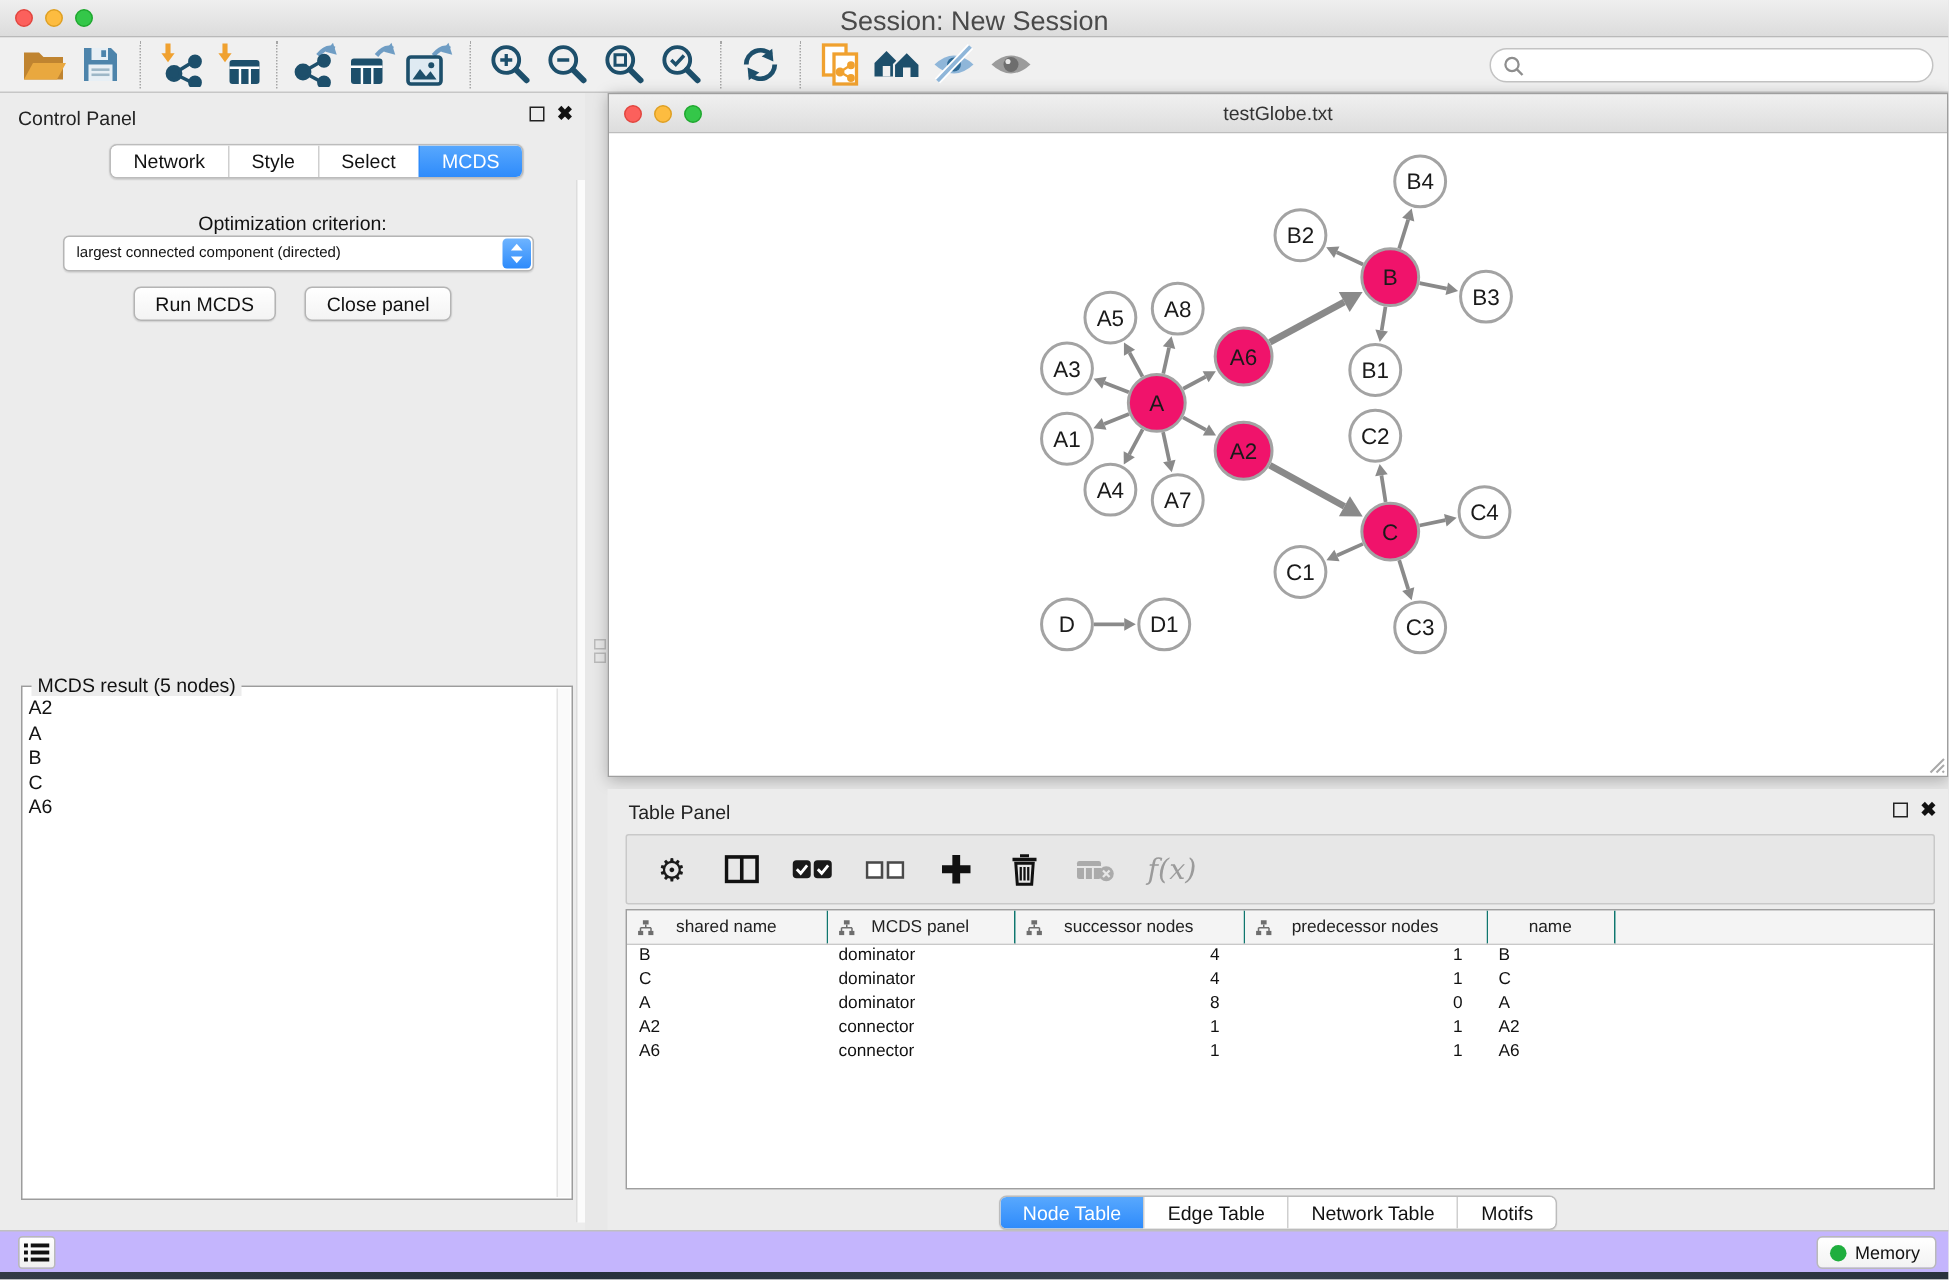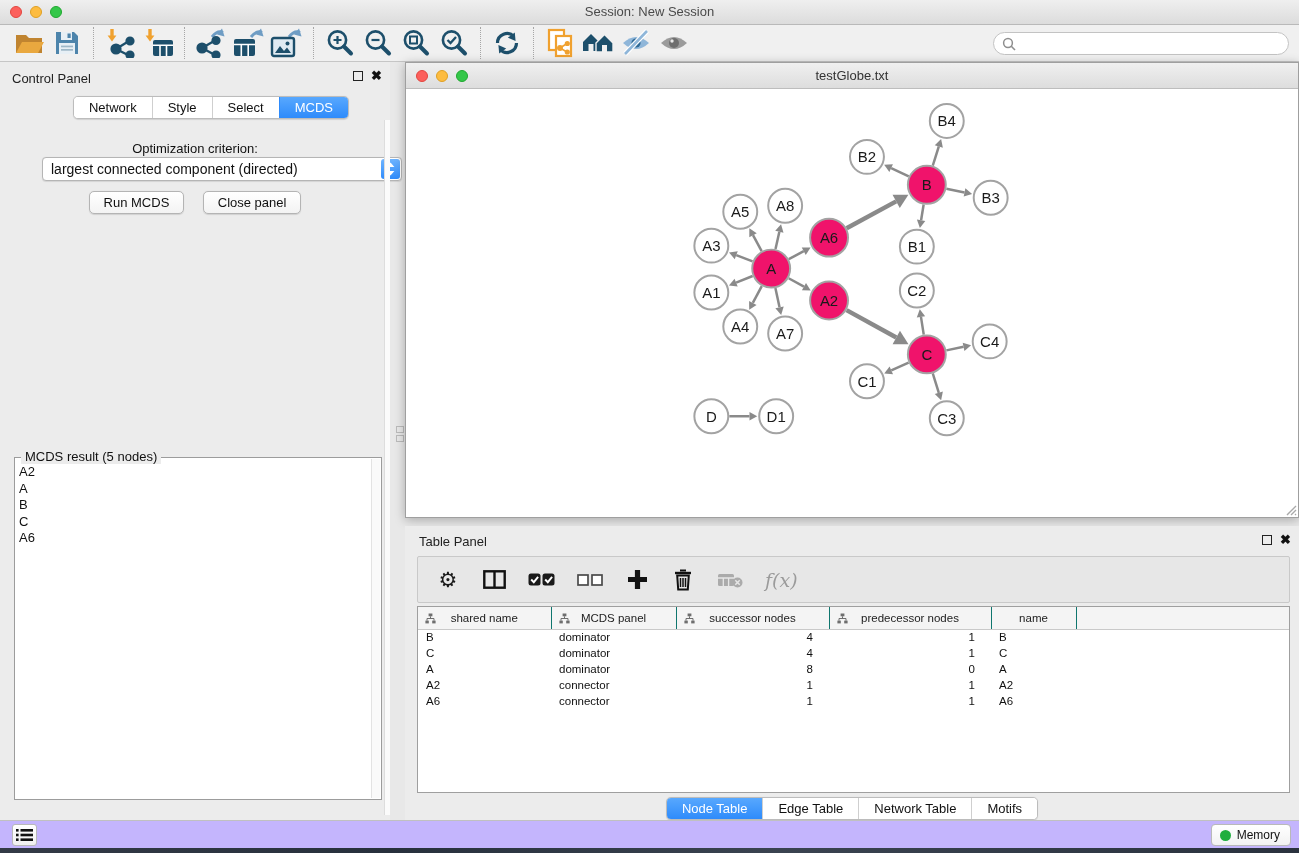--- a/index.html
+++ b/index.html
@@ -8,21 +8,21 @@
 
   
   .titlebar { position:absolute; left:0; top:0; width:1299px; height:25px;
     background:linear-gradient(#efefef,#dcdcdc); border-bottom:1px solid #b9b9b9; }
   .lights { position:absolute; left:10px; top:6px; display:flex; gap:8px; }
   .light { width:12px; height:12px; border-radius:50%; display:inline-block; }
   .light.red { background:#fc605c; border:1px solid #e2463f; }
   .light.yellow { background:#fdbc40; border:1px solid #dfa023; }
   .light.green { background:#34c749; border:1px solid #1fa82f; }
   .win-title { position:absolute; left:0; right:0; top:4px; text-align:center;
-    font-size:13px; color:#4a4a4a; }
+    font-size:18px; color:#4a4a4a; }
 
   
   .toolbar { position:absolute; left:0; top:25px; width:1299px; height:37px;
     background:#f0f0f0; border-bottom:1px solid #c6c6c6; display:flex; align-items:center; padding-left:10px; }
   .tbtn { width:38px; height:32px; border:none; background:transparent; display:grid; place-items:center; cursor:pointer; }
   .tsep { width:0; border-left:1px dotted #a6a6a6; height:32px; margin:0 7px; }
   .search-wrap { margin-left:auto; margin-right:10px; position:relative; }
   .search-wrap input { width:296px; height:23px; border:1px solid #c3c3c3; border-radius:12px;
     background:#fff; padding:0 10px 0 28px; font-size:12px; outline:none; }
   .search-wrap svg { position:absolute; left:9px; top:5px; }
@@ -37,22 +37,22 @@
 
   .seg { display:inline-flex; border:1px solid #bcbcbc; border-radius:5px; overflow:hidden; background:#fff;
     box-shadow:0 0.5px 1px rgba(0,0,0,.12); }
   .seg-btn { border:none; border-left:1px solid #cfcfcf; background:#fff; font-size:13px; padding:3px 15px;
     color:#111; cursor:pointer; white-space:nowrap; }
   .seg-btn:first-child { border-left:none; }
   .seg-btn.active { background:linear-gradient(#58a8fe,#2e8bfb); color:#fff; border-left-color:#2e8bfb; }
   .cp-tabs-row { text-align:center; margin-top:2px;margin-left:32px; }
 
   .crit-label { text-align:center; font-size:13px; color:#111; margin-top:22px; }
-  .dropdown { position:absolute; left:42px; top:95px; width:360px; height:24px; background:#fff;
-    border:1px solid #b5b5b5; border-radius:4px; font-size:14px; color:#111; line-height:22px;
+  .dropdown { position:absolute; left:42px; top:95px; width:314px; height:24px; background:#fff;
+    border:1px solid #b5b5b5; border-radius:4px; font-size:10px; color:#111; line-height:22px;
     padding-left:8px; cursor:pointer; box-shadow:0 0.5px 1px rgba(0,0,0,.1); }
   .dropdown .stepper { position:absolute; right:1px; top:1px; width:19px; height:20px; border-radius:3px;
     background:linear-gradient(#6eb4ff,#2e8bfb); display:grid; place-items:center; }
   .btn-row { position:absolute; left:0; top:129px; width:100%; text-align:center; }
   .mac-btn { background:linear-gradient(#ffffff,#f3f3f3); border:1px solid #b4b4b4; border-radius:5px;
     font-size:13px; color:#111; padding:3px 14px; margin:0 7px; cursor:pointer; box-shadow:0 0.5px 1px rgba(0,0,0,.12); }
 
   .groupbox { position:absolute; left:14px; top:395px; width:368px; height:343px;
     border:1px solid #9c9c9c; background:#fff; }
   .groupbox .legend { position:absolute; left:6px; top:-9px; background:#ececec; padding:0 4px;

